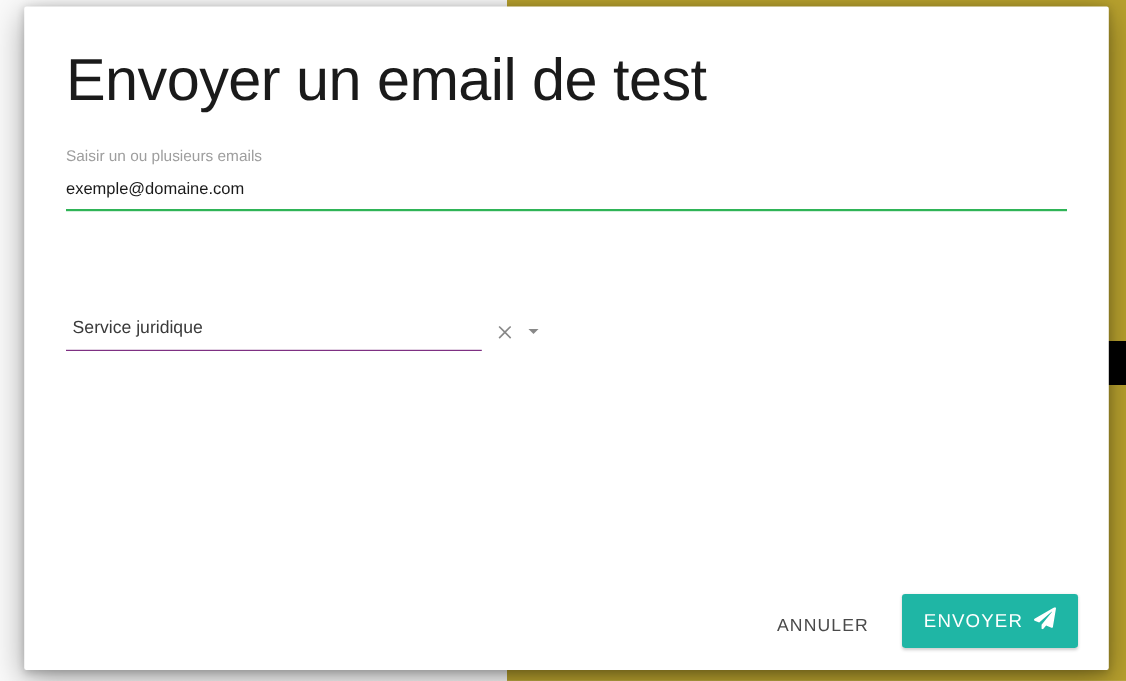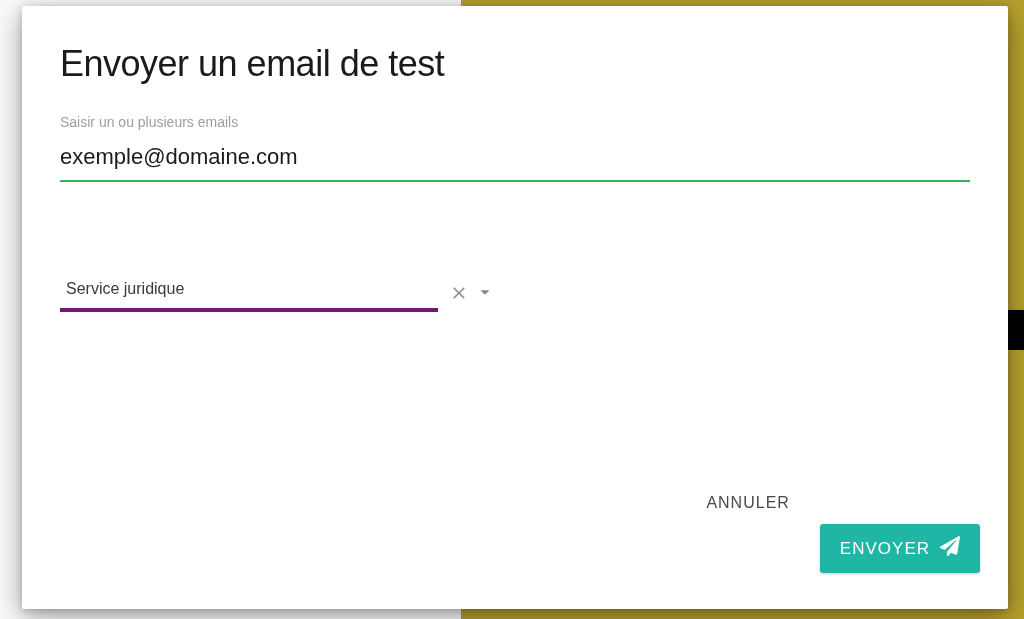--- a/index.html
+++ b/index.html
@@ -38,58 +38,58 @@
       border-radius: 2px;
       box-shadow: 0 8px 30px rgba(0,0,0,0.35), 0 2px 8px rgba(0,0,0,0.2);
       display: flex;
       flex-direction: column;
     }
     .modal-body {
       flex: 1;
       padding: 38px 38px 20px 38px;
     }
     .modal-title {
-      font-size: 36px;
+      font-size: 54px;
       font-weight: 300;
       color: #1a1a1a;
       letter-spacing: -0.5px;
       margin-bottom: 30px;
       line-height: 1.1;
     }
     .field-label {
       font-size: 14px;
       color: #9e9e9e;
       margin-bottom: 8px;
       display: block;
     }
     .email-input {
       width: 100%;
       border: none;
       border-bottom: 2px solid #2fb457;
-      font-size: 22px;
+      font-size: 15px;
       color: #1a1a1a;
       padding: 6px 0 10px 0;
       outline: none;
       background: transparent;
       font-family: inherit;
     }
     .select-row {
       margin-top: 90px;
       display: flex;
       align-items: center;
       gap: 10px;
     }
     .select-wrap {
       position: relative;
       width: 378px;
     }
     .select-field {
       width: 100%;
       border: none;
-      border-bottom: 4px solid #701a75;
+      border-bottom: 1px solid #701a75;
       font-size: 16px;
       color: #3a3a3a;
       padding: 8px 6px 10px 6px;
       outline: none;
       background: transparent;
       font-family: inherit;
     }
     .select-icons {
       display: flex;
       align-items: center;
@@ -99,23 +99,23 @@
     .icon-btn {
       color: #888;
       cursor: pointer;
       display: inline-flex;
       align-items: center;
       justify-content: center;
     }
     .modal-footer {
       display: flex;
       justify-content: flex-end;
-      align-items: flex-start;
+      align-items: flex-end;
       gap: 22px;
-      padding: 18px 28px 36px 28px;
+      padding: 18px 28px 20px 28px;
     }
     .btn-cancel {
       background: transparent;
       border: none;
       color: #4a4a4a;
       font-size: 16px;
       letter-spacing: 1px;
       cursor: pointer;
       padding: 10px 8px;
       font-family: inherit;

